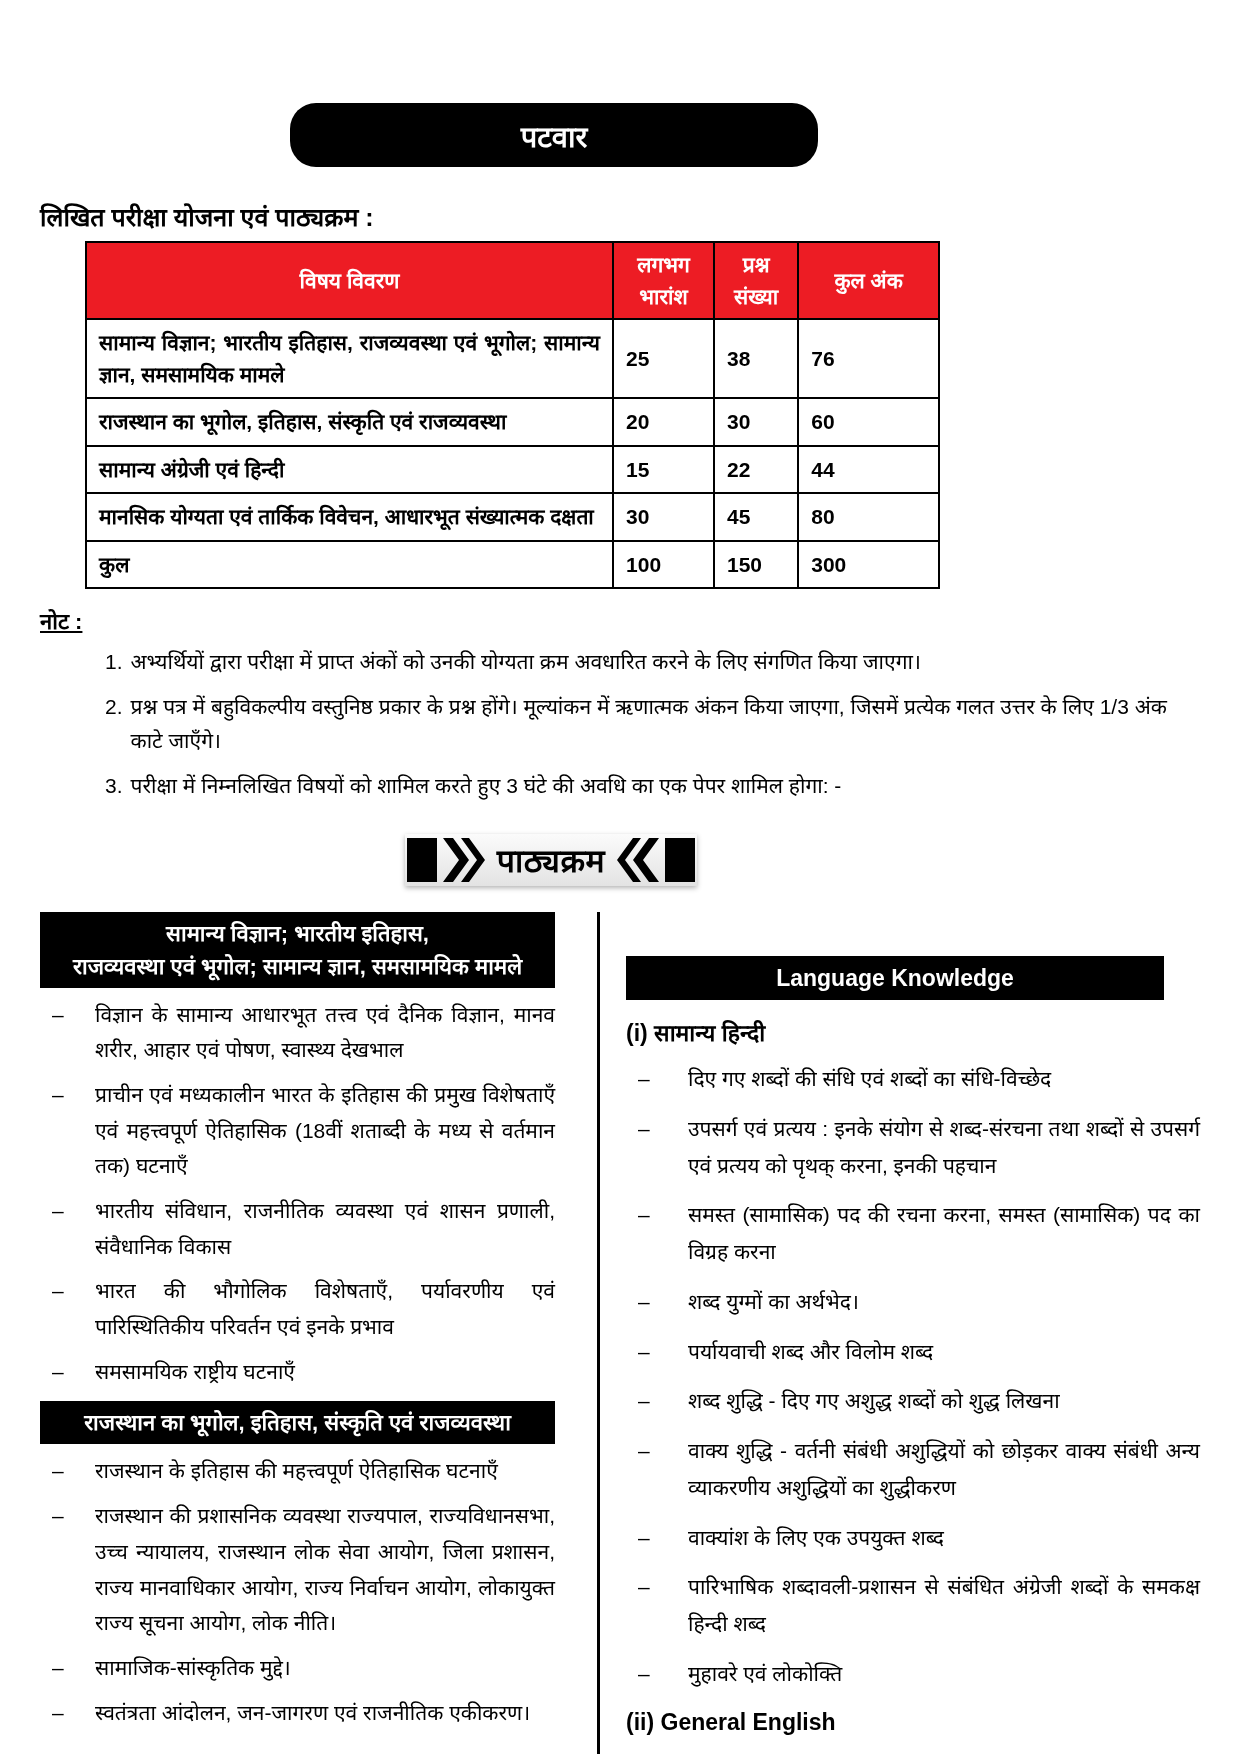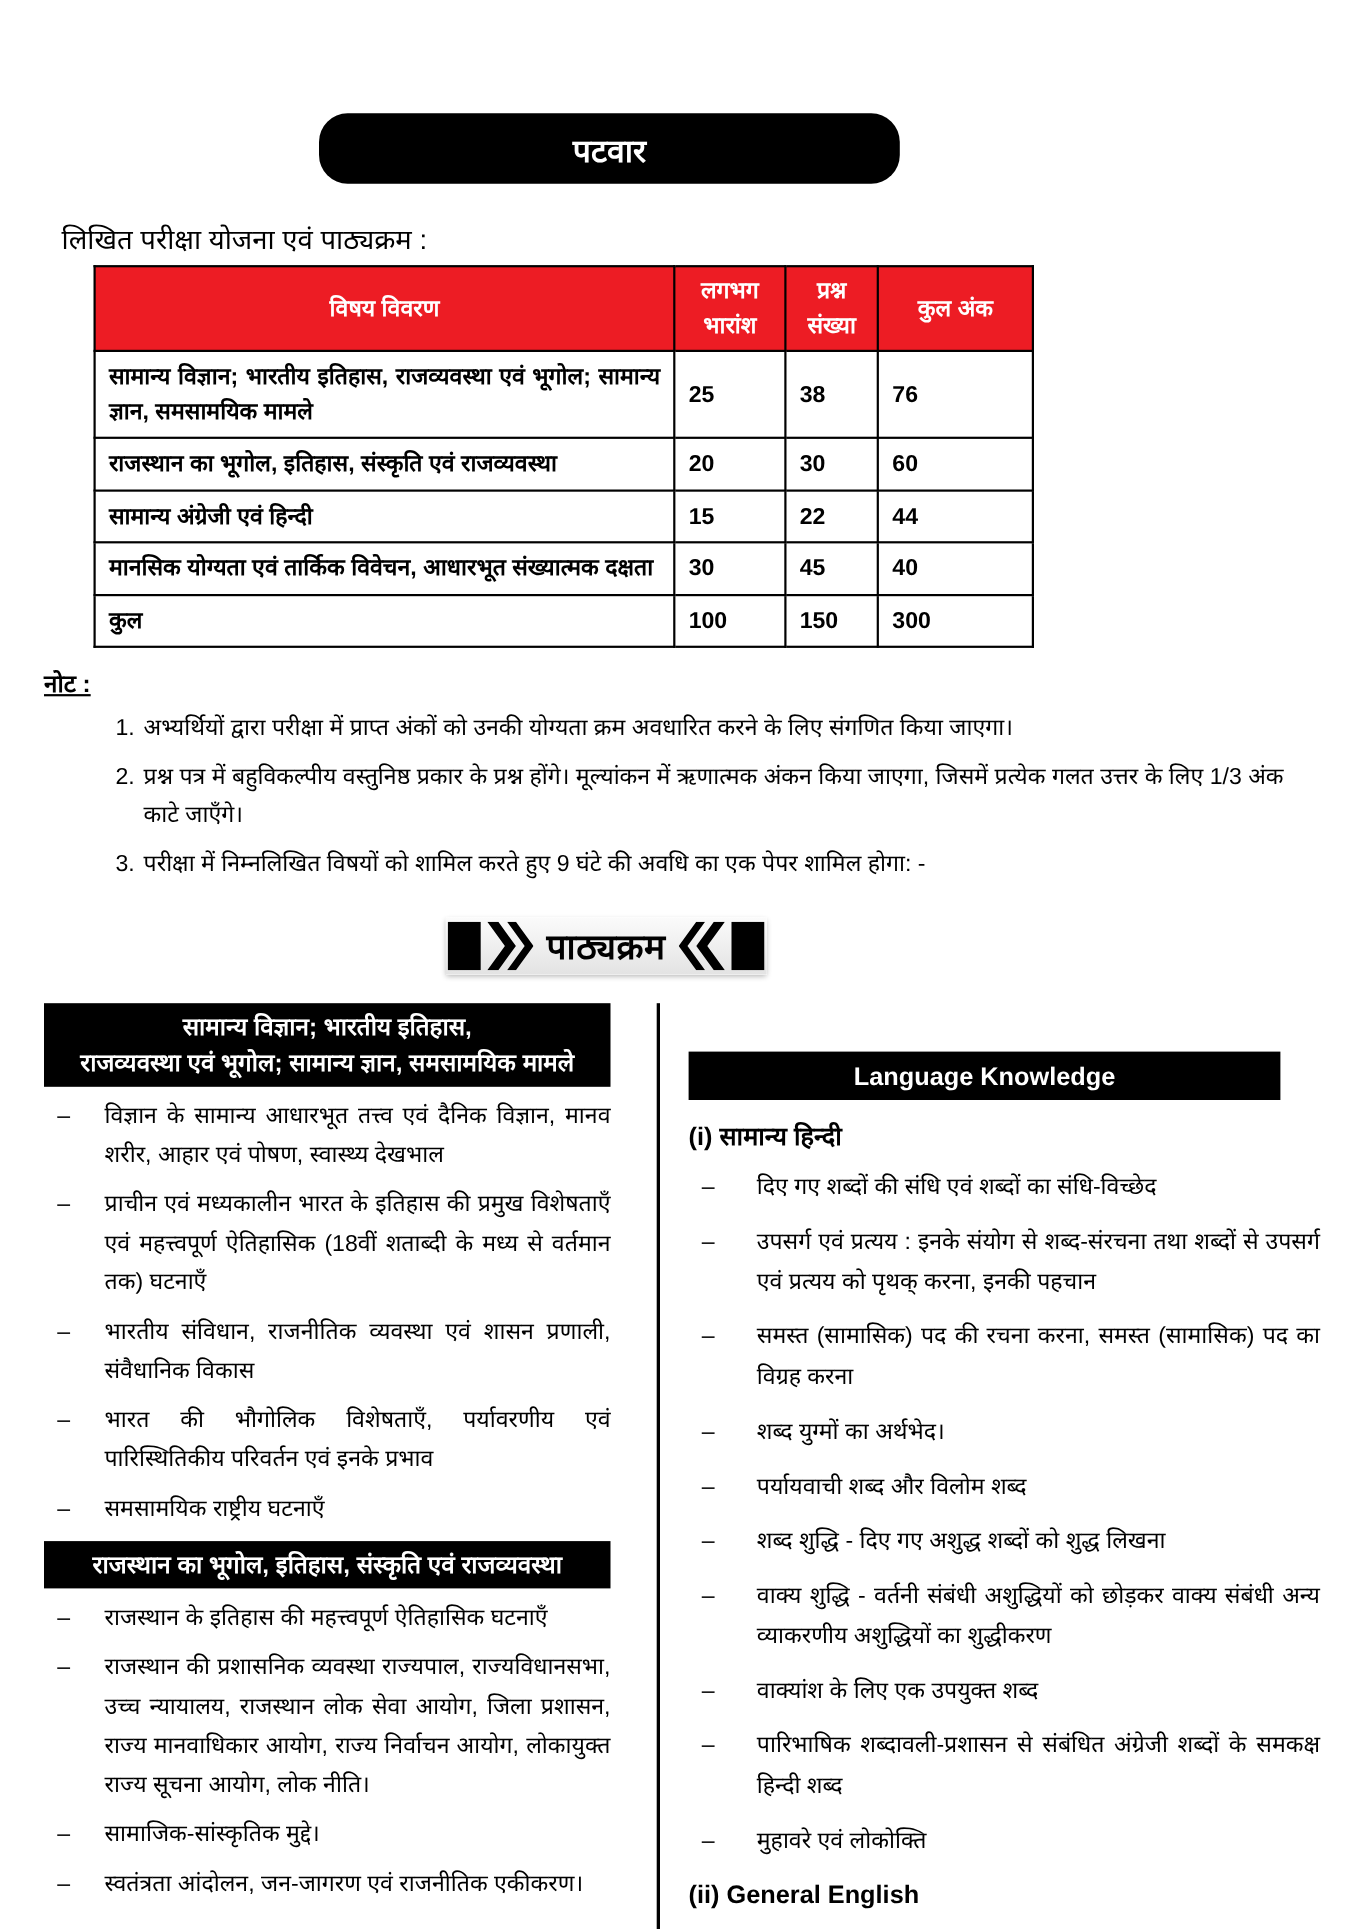--- a/index.html
+++ b/index.html
@@ -8,21 +8,21 @@
     width:1240px; height:1754px; background:#ffffff; color:#000;
     font-family:"Liberation Sans","DejaVu Sans",sans-serif;
     padding:103px 40px 30px 40px; position:relative; overflow:hidden;
   }
   
   .title-box {
     width:528px; height:64px; margin-left:250px; background:#000;
     border-radius:26px; color:#fff; font-size:29px; font-weight:bold;
     display:flex; align-items:center; justify-content:center;
   }
-  .main-heading { margin-top:32px; margin-left:16px; font-size:25px; font-weight:normal; }
+  .main-heading { margin-top:32px; margin-left:0; font-size:25px; font-weight:bold; }
   
   table.scheme { border-collapse:collapse; margin-left:45px; margin-top:8px; width:855px; }
   table.scheme th, table.scheme td { border:2.5px solid #000; }
   table.scheme th {
     background:#ed1c24; color:#fff; font-weight:bold; font-size:21px;
     text-align:center; padding:6px 14px; height:58px; line-height:1.5;
   }
   table.scheme td { font-weight:bold; font-size:21px; padding:7px 12px; line-height:1.5; }
   td.subject { text-align:justify; }
   td.num { text-align:left;margin-top:36px; }
@@ -103,21 +103,21 @@
       <tr>
         <td class="subject">सामान्य अंग्रेजी एवं हिन्दी</td>
         <td class="num">15</td>
         <td class="num">22</td>
         <td class="num">44</td>
       </tr>
       <tr>
         <td class="subject">मानसिक योग्यता एवं तार्किक विवेचन, आधारभूत संख्यात्मक दक्षता</td>
         <td class="num">30</td>
         <td class="num">45</td>
-        <td class="num">40</td>
+        <td class="num">80</td>
       </tr>
       <tr>
         <td class="subject">कुल</td>
         <td class="num">100</td>
         <td class="num">150</td>
         <td class="num">300</td>
       </tr>
     </tbody>
   </table>
 
@@ -126,21 +126,21 @@
     <div class="note-item">
       <span class="note-num">1.</span>
       <span class="note-text">अभ्यर्थियों द्वारा परीक्षा में प्राप्त अंकों को उनकी योग्यता क्रम अवधारित करने के लिए संगणित किया जाएगा।</span>
     </div>
     <div class="note-item">
       <span class="note-num">2.</span>
       <span class="note-text">प्रश्न पत्र में बहुविकल्पीय वस्तुनिष्ठ प्रकार के प्रश्न होंगे। मूल्यांकन में ऋणात्मक अंकन किया जाएगा, जिसमें प्रत्येक गलत उत्तर के लिए 1/3 अंक काटे जाएँगे।</span>
     </div>
     <div class="note-item">
       <span class="note-num">3.</span>
-      <span class="note-text">परीक्षा में निम्नलिखित विषयों को शामिल करते हुए 9 घंटे की अवधि का एक पेपर शामिल होगा: -</span>
+      <span class="note-text">परीक्षा में निम्नलिखित विषयों को शामिल करते हुए 3 घंटे की अवधि का एक पेपर शामिल होगा: -</span>
     </div>
   </div>
 
   <div class="syllabus-banner">
     <svg class="banner-svg" width="78" height="44" viewBox="0 0 78 44">
       <polygon points="0,0 30,0 30,44 0,44" fill="#000"></polygon>
       <polygon points="36,0 46,0 62,22 46,44 36,44 52,22" fill="#000"></polygon>
       <polygon points="54,0 62,0 78,22 62,44 54,44 70,22" fill="#000"></polygon>
     </svg>
     <span class="banner-text">पाठ्यक्रम</span>

